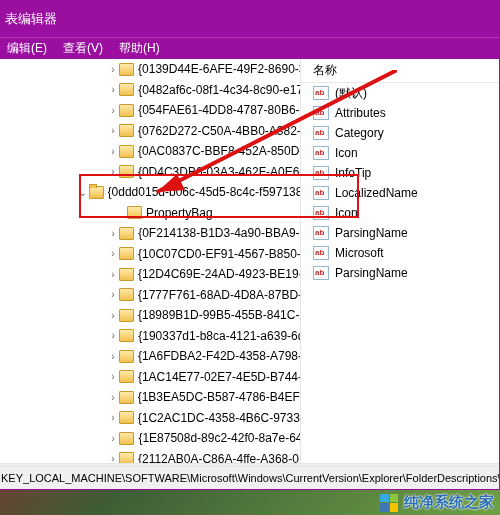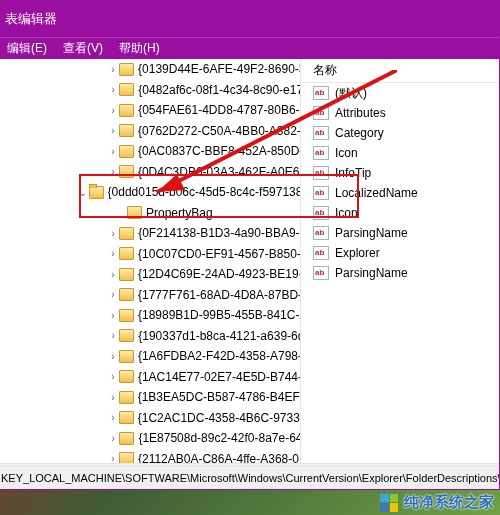--- a/index.html
+++ b/index.html
@@ -190,21 +190,21 @@
         <div class="vrow">
             <span class="vico"></span>
             <span class="vlabel">Icon</span>
           </div>
         <div class="vrow">
             <span class="vico"></span>
             <span class="vlabel">ParsingName</span>
           </div>
         <div class="vrow">
             <span class="vico"></span>
-            <span class="vlabel">Explorer</span>
+            <span class="vlabel">Microsoft</span>
           </div>
         <div class="vrow">
             <span class="vico"></span>
             <span class="vlabel">ParsingName</span>
           </div>
       </div>
 
     </div>
 
     <div class="splitter"></div>

